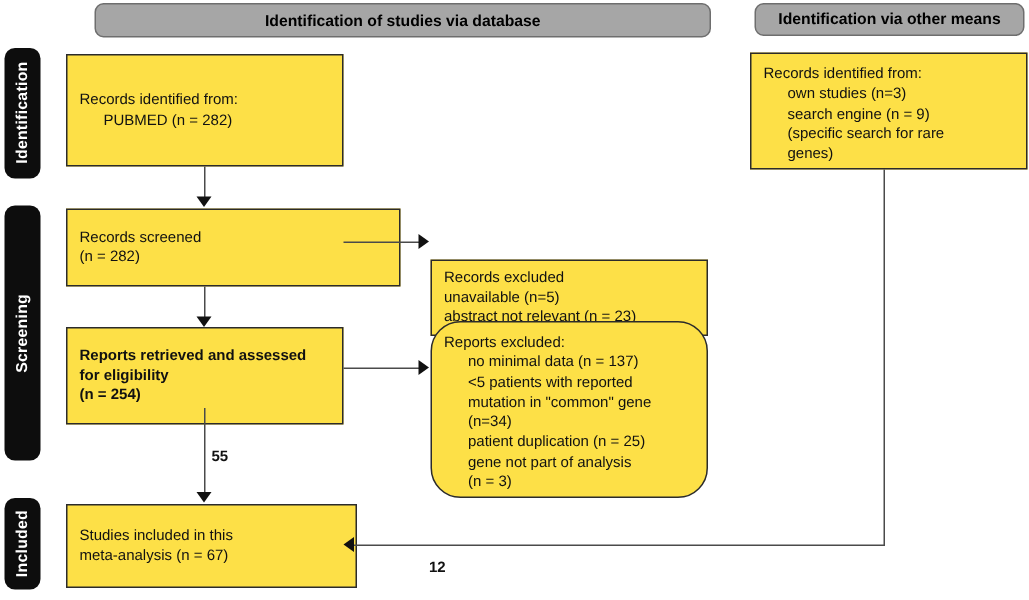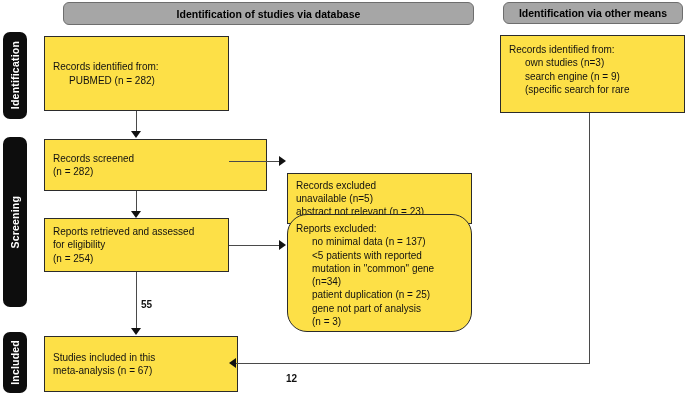--- a/index.html
+++ b/index.html
@@ -137,34 +137,35 @@
   <div class="node" style="left:44px; top:36px; width:185px; height:75px;">
     <div class="ln">Records identified from:</div>
     <div class="ln ind">PUBMED (n = 282)</div>
   </div>
 
   <div class="node top-align" style="left:500px; top:35px; width:185px; height:78px;">
     <div class="ln">Records identified from:</div>
     <div class="ln ind">own studies (n=3)</div>
     <div class="ln ind">search engine (n = 9)</div>
     <div class="ln ind">(specific search for rare</div>
+    <div class="ln ind">genes)</div>
   </div>
 
   <div class="node" style="left:44px; top:139px; width:223px; height:52px;">
     <div class="ln">Records screened</div>
     <div class="ln">(n = 282)</div>
   </div>
 
   <div class="node" style="left:287px; top:136px; width:185px; height:51px;margin-top:37px;">
     <div class="ln">Records excluded</div>
     <div class="ln">unavailable (n=5)</div>
     <div class="ln">abstract not relevant (n = 23)</div>
   </div>
 
-  <div class="node" style="left:44px; top:218px; width:185px; height:54px;">
+  <div class="node" style="left:44px; top:218px; width:185px; height:65px;font-weight:bold;">
     <div class="ln">Reports retrieved and assessed</div>
     <div class="ln">for eligibility</div>
     <div class="ln">(n = 254)</div>
   </div>
 
   <div class="node top-align" style="left:287px; top:214px; width:185px; height:118px;border-radius:20px;">
     <div class="ln">Reports excluded:</div>
     <div class="ln ind">no minimal data (n = 137)</div>
     <div class="ln ind">&lt;5 patients with reported</div>
     <div class="ln ind">mutation in "common" gene</div>

